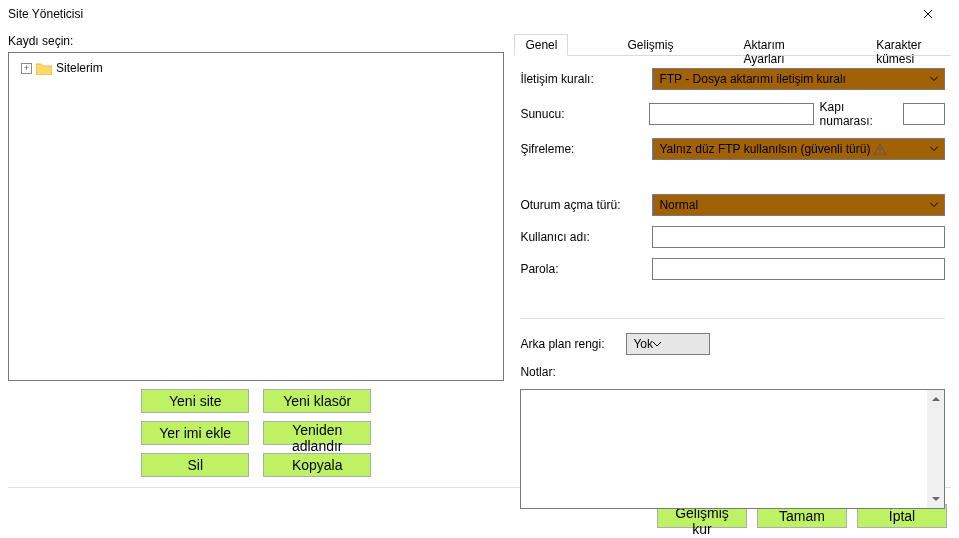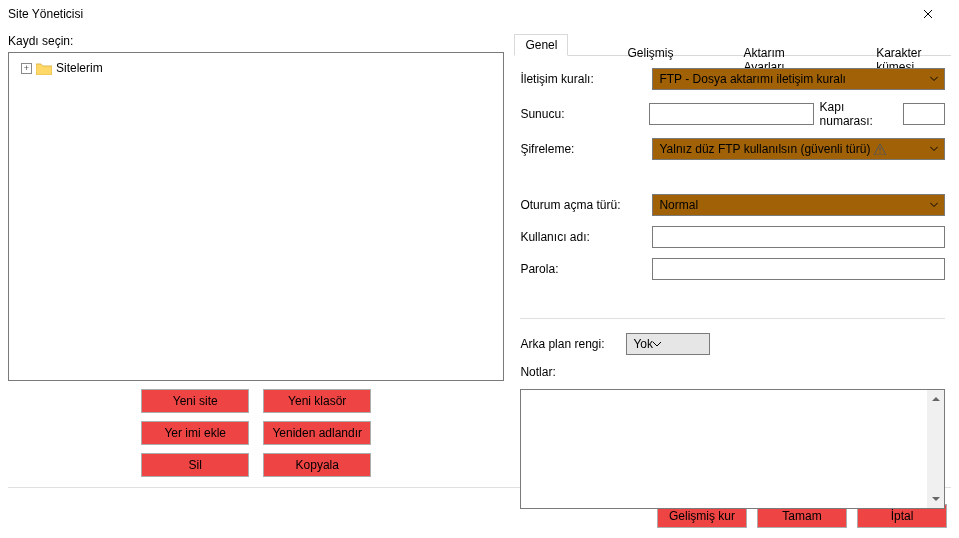--- a/index.html
+++ b/index.html
@@ -13,23 +13,23 @@
   .upper { display: flex; gap: 10px; flex: 1 1 auto; min-height: 0; }
   .left-col { width: 548px; display: flex; flex-direction: column; }
   .right-col { flex: 1 1 auto; display: flex; flex-direction: column; }
   .select-label { font-size: 12px; margin-bottom: 4px; }
   .tree { flex: 1 1 auto; border: 1px solid #7a7a7a; background: #fff; padding: 6px 4px; overflow: auto; }
   .tree-row { display: flex; align-items: center; gap: 4px; padding: 1px 0 1px 8px; line-height: 16px; }
   .expander { width: 11px; height: 11px; border: 1px solid #8a8a8a; display: flex; align-items: center; justify-content: center; font-size: 9px; color: #555; line-height: 1; }
   .folder-icon { width: 16px; height: 13px; }
   .folder-icon svg { display: block; }
   .leftbtns { margin-top: 8px; display: grid; grid-template-columns: 108px 108px; column-gap: 14px; row-gap: 8px; justify-content: center; }
-  .winbtn { height: 24px; background: #ef4444; border: 1px solid #adadad; padding: 0 8px; font-size: 12px; cursor: default; }
+  .winbtn { height: 24px; background: #bef264; border: 1px solid #adadad; padding: 0 8px; font-size: 14px; cursor: default; }
   .tabbar { display: flex; height: 22px; border-bottom: 1px solid #d9d9d9; position: relative; gap: 48px; }
-  .tab { padding: 3px 10px 0 10px; border: 1px solid transparent; border-bottom: none; position: relative; top: 8px; height: 22px; }
+  .tab { padding: 3px 10px 0 10px; border: 1px solid transparent; border-bottom: none; position: relative; top: 0; height: 22px; }
   .tab.active { background: #fff; border-color: #d9d9d9; border-bottom: 1px solid #fff; top: 0; z-index: 2; }
   .panel { flex: 1 1 auto; padding: 12px 6px 8px 6px; display: flex; flex-direction: column; gap: 10px; }
   .form-row { display: flex; align-items: center; gap: 6px; }
   .form-label { width: 126px; font-size: 12px; }
   .sel { flex: 1 1 auto; height: 22px; border: 1px solid #7a7a7a; background: #a16207; display: flex; align-items: center; padding: 0 22px 0 6px; position: relative; }
   .sel .caret { position: absolute; right: 6px; top: 50%; transform: translateY(-50%); }
   .caret svg { width: 8px; height: 5px; display: block; }
   .txt { flex: 1 1 auto; height: 22px; border: 1px solid #7a7a7a; background: #fff; padding: 0 4px; }
   .port-wrap { display: flex; align-items: center; gap: 6px; }
   .port-wrap .txt { width: 42px; flex: 0 0 auto; }

